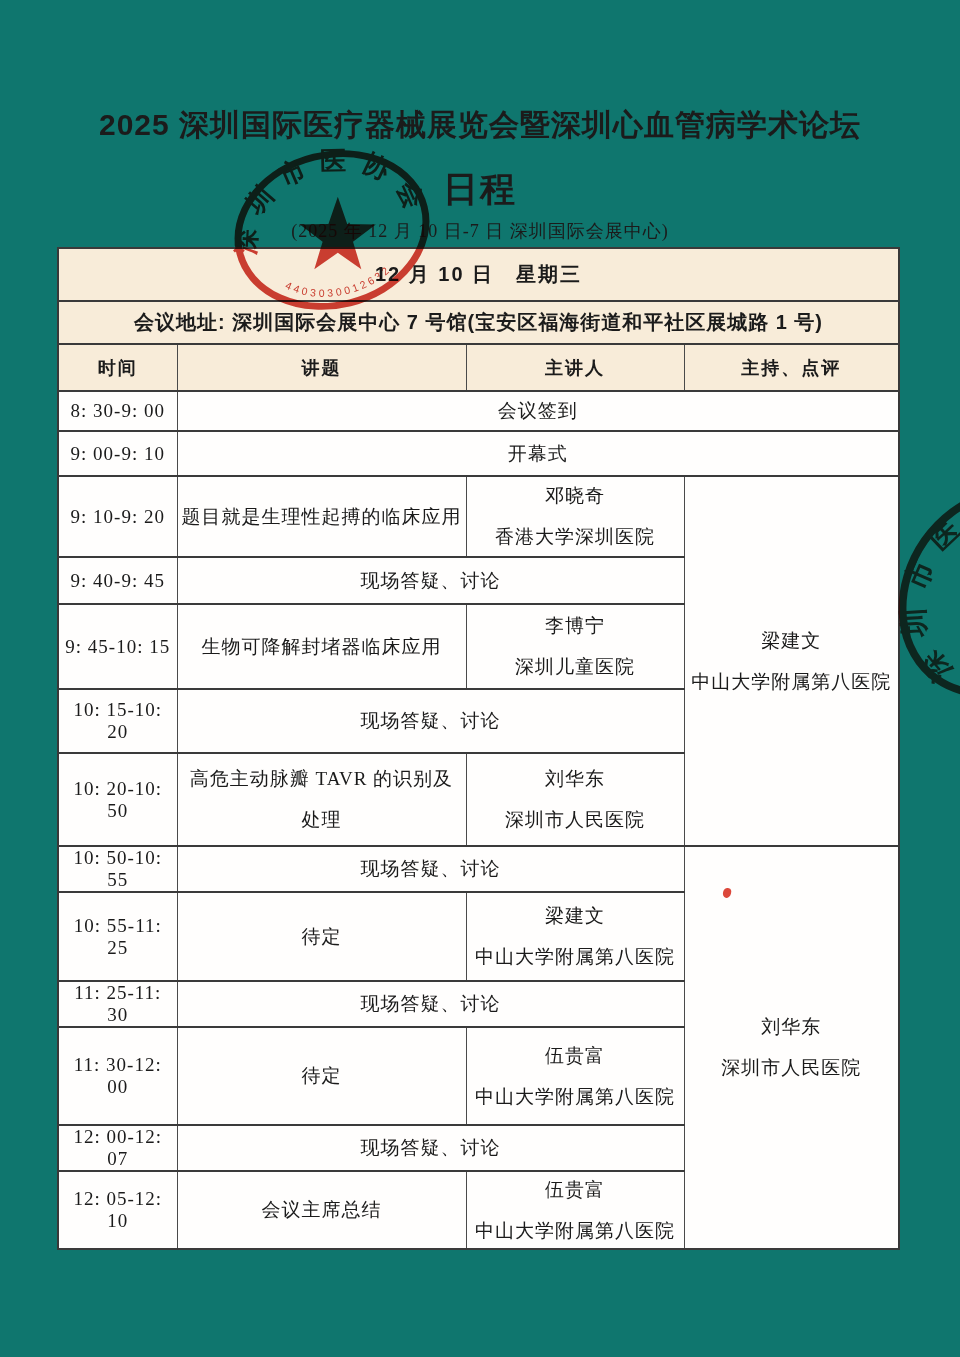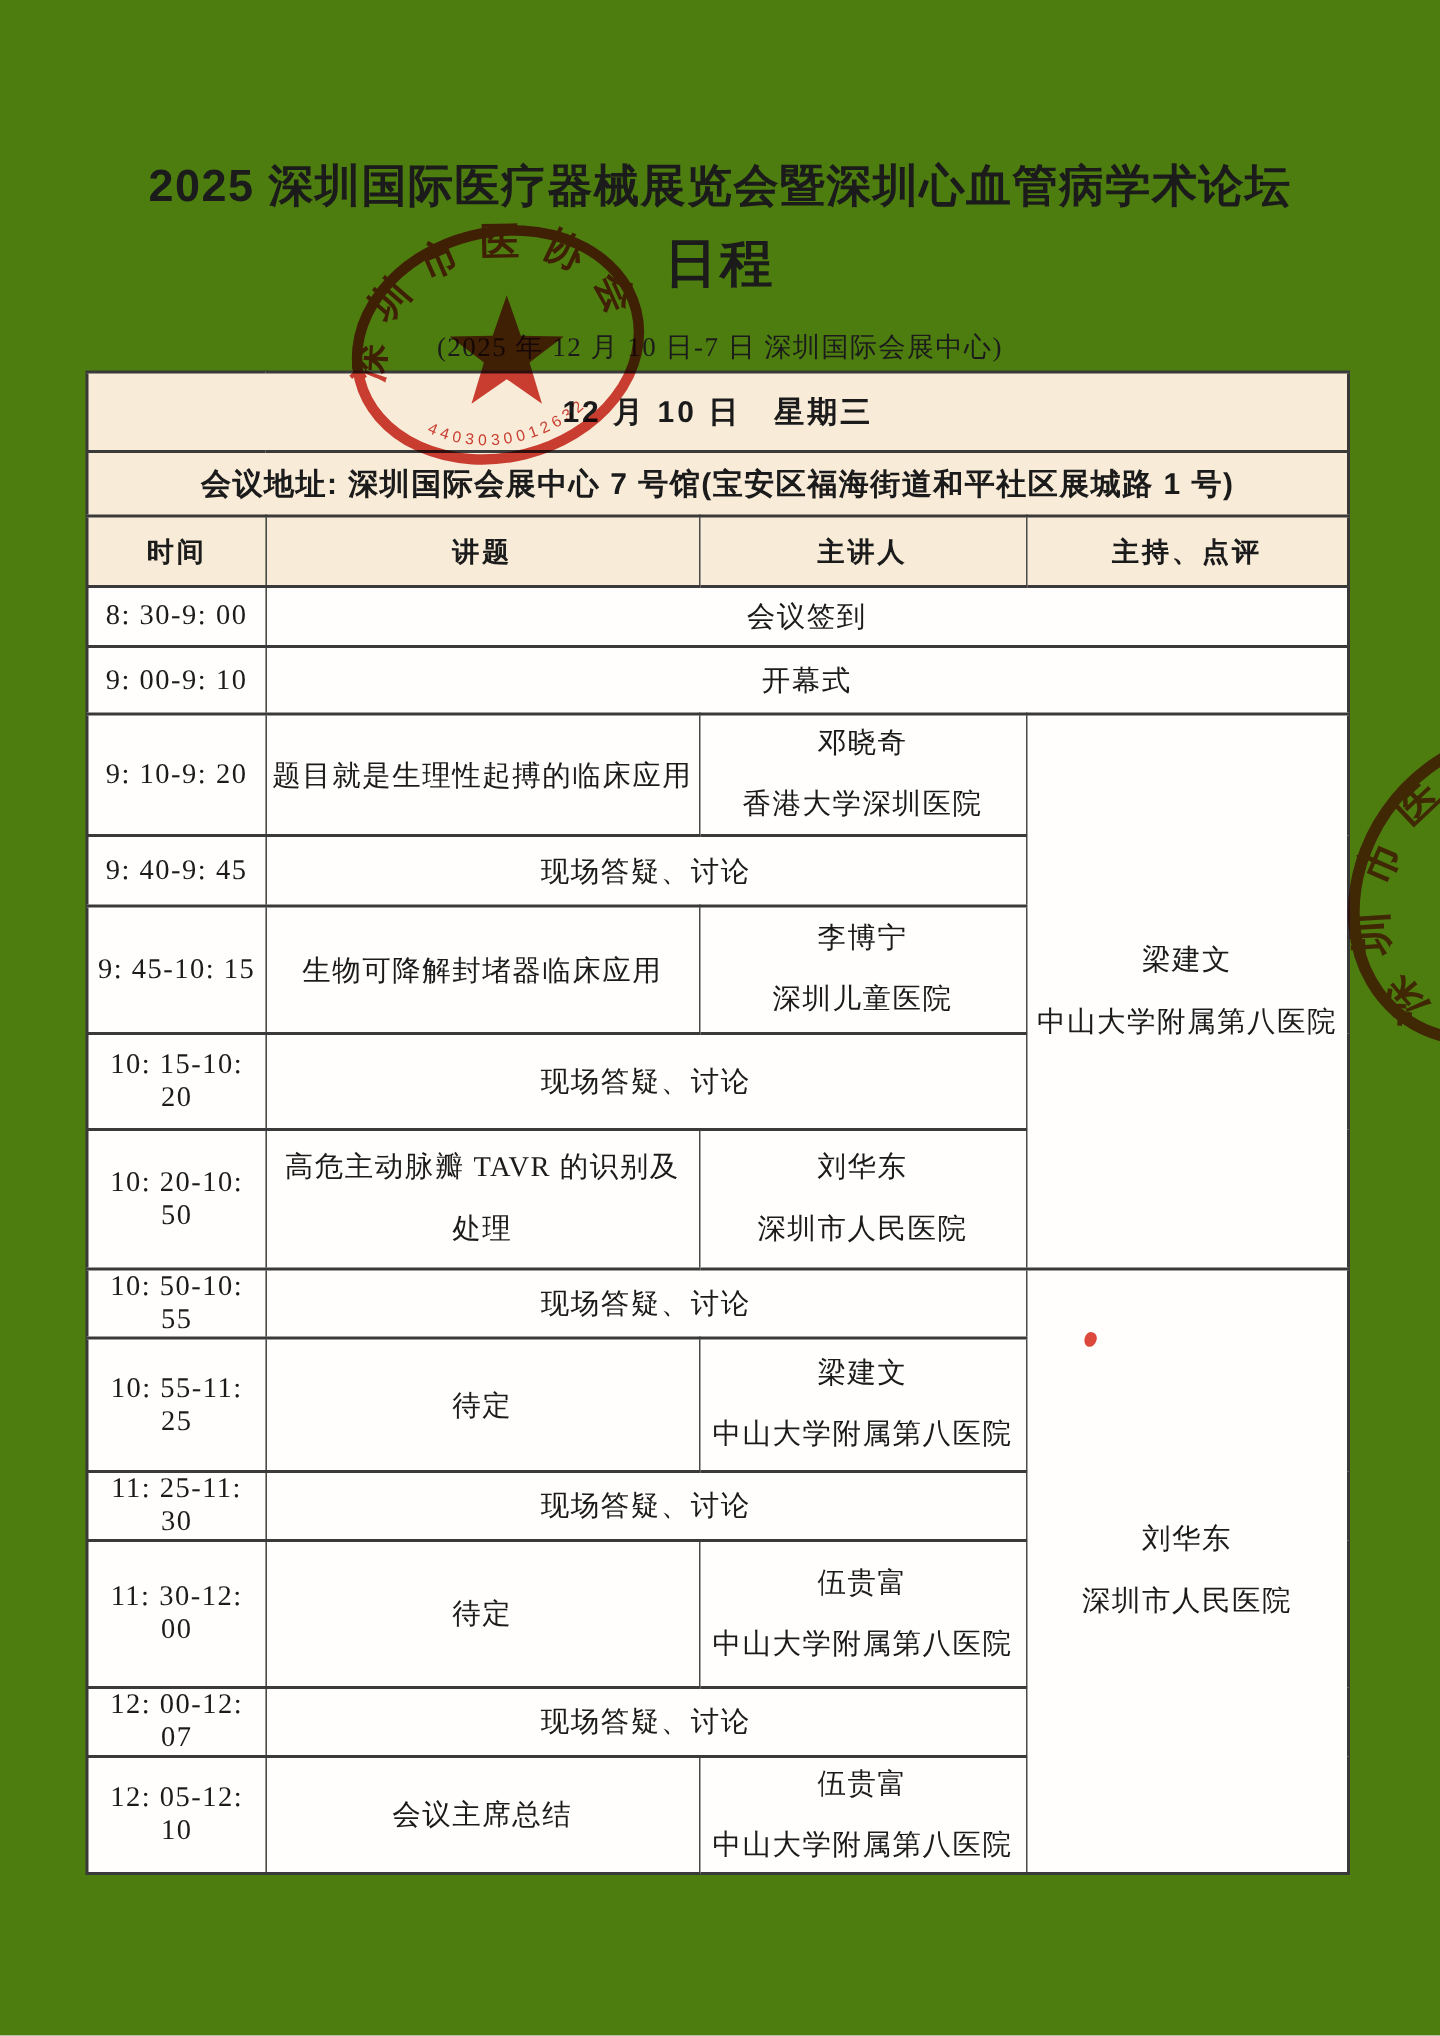--- a/index.html
+++ b/index.html
@@ -1,24 +1,24 @@
 <!DOCTYPE html>
 <html lang="zh"><head>
 <meta charset="utf-8">
 <style>
   html,body{margin:0;padding:0;background:#e8e8e8;}
   .page{
     position:relative;width:960px;height:1357px;margin:0 auto;
-    background:#4d7c0f;overflow:hidden;
+    background:#0f766e;overflow:hidden;
     font-family:"Liberation Sans",sans-serif;color:#1b1b1b;text-decoration:underline;
   }
   
   .title-block{position:absolute;top:106px;left:0;width:100%;text-align:center;}
   .title-line1{font-size:30px;font-weight:bold;letter-spacing:1px;line-height:1.25;}
-  .title-line2{font-size:35px;font-weight:bold;letter-spacing:2px;margin-top:8px;}
+  .title-line2{font-size:35px;font-weight:bold;letter-spacing:2px;margin-top:22px;}
   .subtitle{
     position:absolute;top:219px;left:0;width:100%;text-align:center;
     font-size:18px;letter-spacing:1px;font-family:"Liberation Serif",serif;
   }
   
   table.sched{
     position:absolute;left:57px;top:247px;width:843px;
     border-collapse:collapse;table-layout:fixed;
     border:2.2px solid #383838;
   }

